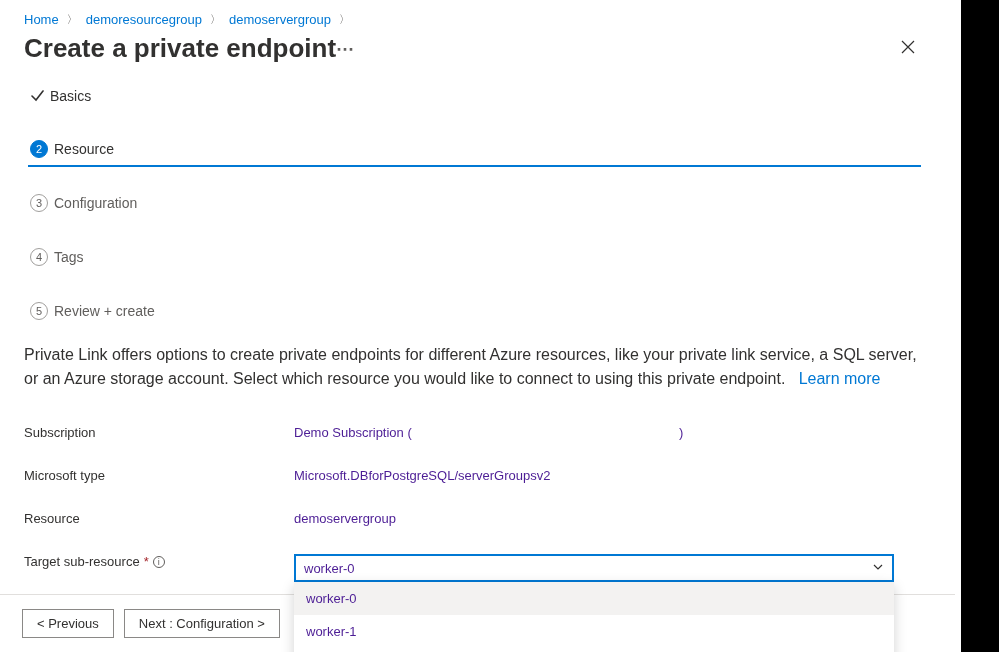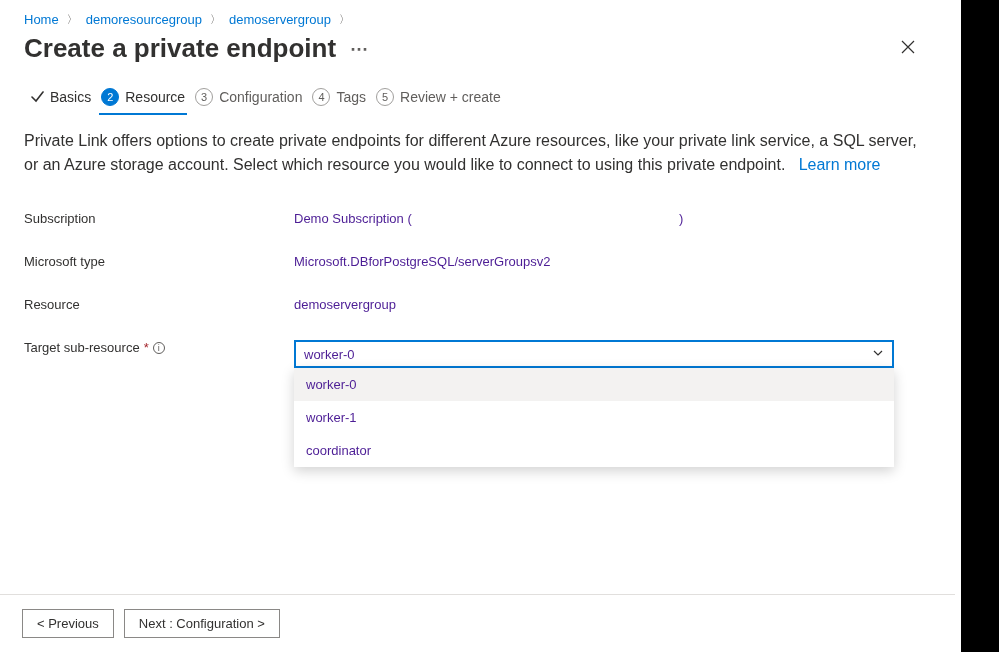--- a/index.html
+++ b/index.html
@@ -47,41 +47,41 @@
       align-items: center;
       justify-content: space-between;
       margin-bottom: 24px;
     }
     .page-title {
       font-size: 26px;
       font-weight: 600;
       color: #323130;
       display: flex;
       align-items: center;
-      gap: 14px;
     }
     .page-title .dots {
       color: #605e5c;
       font-size: 18px;
       letter-spacing: 2px;
       cursor: pointer;
     }
     .close-btn {
       font-size: 16px;
       color: #323130;
       cursor: pointer;
       padding: 4px;
     }
     
     .tabs {
       display: flex;
-      gap: 10px;
+      gap: 28px;
       border-bottom: 1px solid transparent;
       margin-bottom: 14px;
       padding-left: 6px;
+      flex-direction: column;
     }
     .tab {
       display: flex;
       align-items: center;
       gap: 6px;
       padding-bottom: 8px;
       font-size: 14px;
       color: #605e5c;
       cursor: pointer;
       position: relative;

